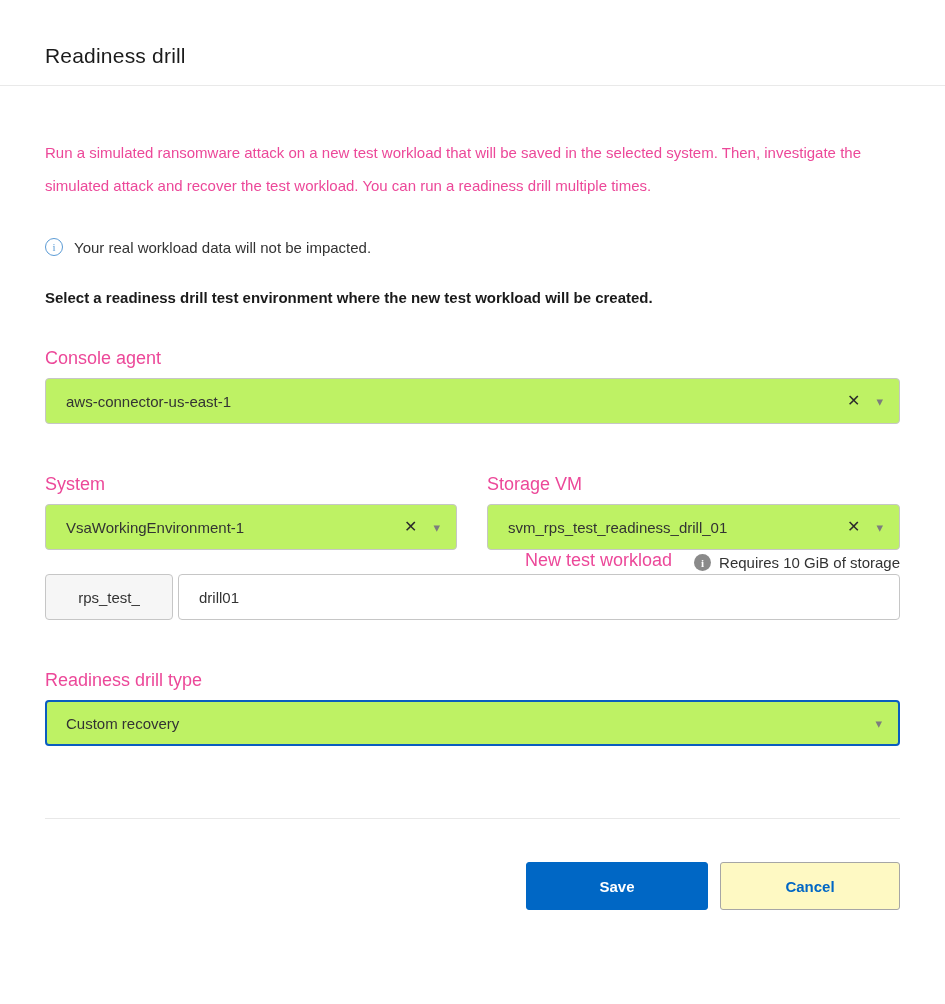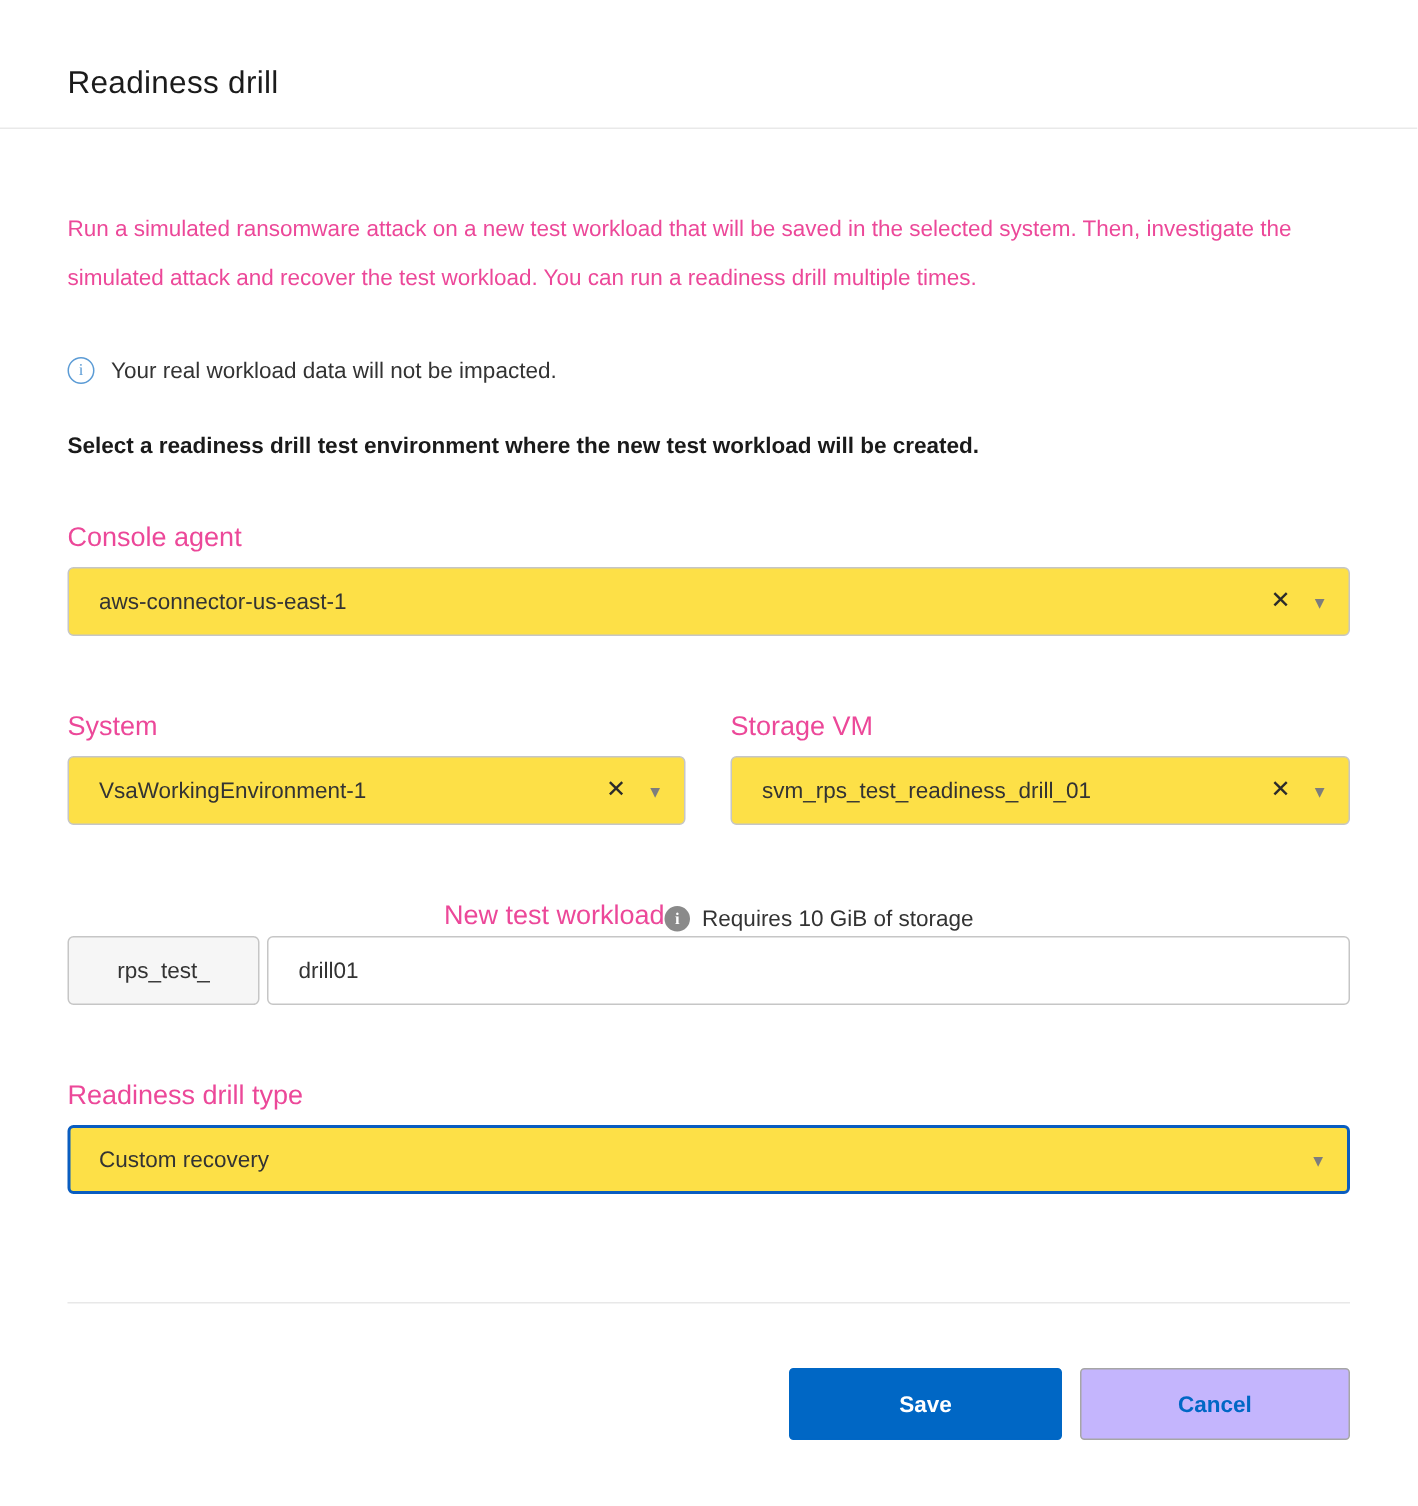--- a/index.html
+++ b/index.html
@@ -42,39 +42,38 @@
   }
   .field-label {
     display: block;
     font-size: 18px; color: #ec4899;
   }
   .field-console { margin-top: 42px; }
   .select-box {
     margin-top: 9px;
     height: 46px;
     border: 1px solid #c6c6c6; border-radius: 4px;
-    background: #fde047;
+    background: #bef264;
     display: flex; align-items: center; justify-content: space-between;
     padding: 0 16px 0 20px;
     cursor: pointer;
   }
   .select-box.focused { border: 2px solid #0a5dc0; padding-left: 19px; }
   .select-value { font-size: 15px; color: #333333; }
   .select-controls { display: flex; align-items: center; gap: 16px; }
   .clear-glyph { font-size: 16px; color: #2b2b2b; line-height: 1; cursor: pointer; }
   .caret-glyph { font-size: 13px; color: #7d7d7d; line-height: 1; cursor: pointer; }
   .two-col {
     margin-top: 50px;
     display: flex; gap: 30px;
   }
   .col-system { width: 412px; }
   .col-storage { flex: 1; }
   .workload-header {
-    margin-top: 50px;
-    display: flex; align-items: flex-end; justify-content: center;
+    display: flex; align-items: flex-end; justify-content: flex-end; gap: 22px;
   }
   .storage-note {
     display: flex; align-items: center; gap: 8px;
     font-size: 15px; color: #333333;
   }
   .info-circle-filled {
     width: 17px; height: 17px; flex: 0 0 17px;
     background: #8a8a8a; border-radius: 50%;
     color: #ffffff; font-size: 11px; font-weight: 700;
     display: inline-flex; align-items: center; justify-content: center;
@@ -110,21 +109,21 @@
     font-family: "Liberation Sans", sans-serif;
     font-size: 15px; font-weight: 700;
     cursor: pointer;
   }
   .btn-primary {
     width: 182px;
     background: #0067c5; color: #ffffff; border: 1px solid #0067c5;
   }
   .btn-secondary {
     width: 180px;
-    background: #c4b5fd; color: #0067c5; border: 1px solid #a6a6a6;
+    background: #fef9c3; color: #0067c5; border: 1px solid #a6a6a6;
   }
 </style>
 </head>
 <body>
 
 <div>
 
   <header class="dialog-header">
     <h1>Readiness drill</h1>
   </header>

